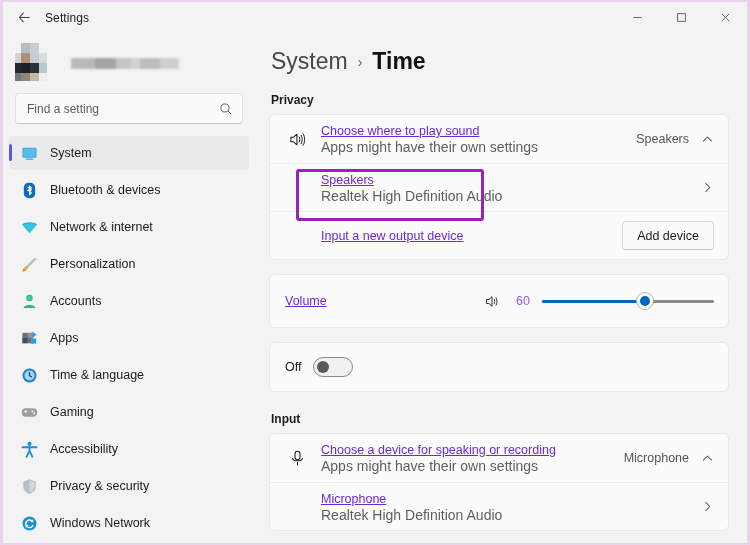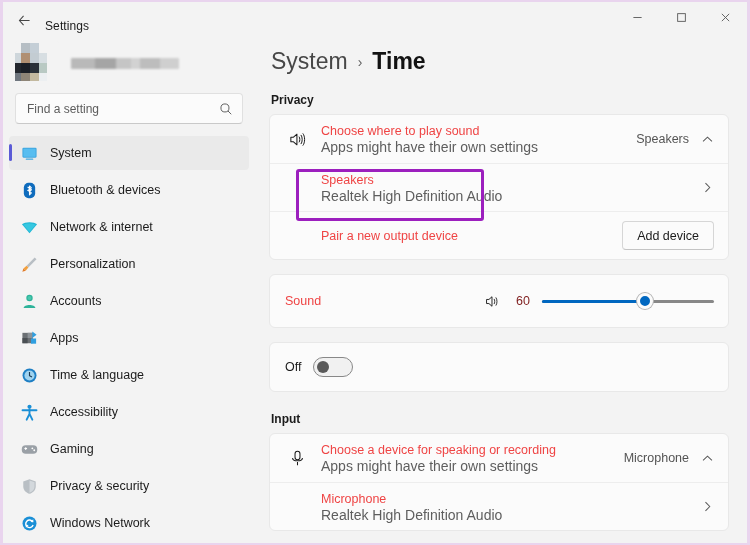--- a/index.html
+++ b/index.html
@@ -13,21 +13,21 @@
     position: absolute; left: 3px; top: 2px;
     width: 744px; height: 541px;
     background: #f3f3f3;
     overflow: hidden;
     display: flex; flex-direction: column;
   }
 
   
   .titlebar {
     height: 31px; flex: 0 0 31px;
-    display: flex; align-items: flex-end;
+    display: flex; align-items: center;
     background: #f3f3f3;
     position: relative;
   }
   .back-btn {
     width: 30px; height: 26px; margin-left: 6px;
     display: flex; align-items: center; justify-content: center;
     border-radius: 4px; color: #454545;
   }
   .titlebar-text {
     font-size: 12px; color: #1b1b1b; margin-left: 6px; letter-spacing: .1px;
@@ -134,21 +134,21 @@
     min-height: 48px; padding: 0 14px 0 15px;
     position: relative;
   }
   .row + .row { border-top: 1px solid #ededed; }
   .row .licon {
     width: 24px; flex: 0 0 24px; margin-right: 12px;
     display: flex; align-items: center; justify-content: center;
     color: #1b1b1b;
   }
   .row .texts { flex: 1; min-width: 0; }
-  .row .t1 { font-size: 12.5px; color: #ef4444; line-height: 16px; }
+  .row .t1 { font-size: 12.5px; color: #6d28d9; line-height: 16px; text-decoration: underline; }
   .row .t2 { font-size: 14px; color: #5e5e5e; line-height: 15px; margin-top: 1px; }
   .row .right { display: flex; align-items: center; gap: 12px; }
   .val { font-size: 12.5px; color: #545454; }
   .chev { color: #5a5a5a; display: flex; align-items: center; }
 
   .btn {
     height: 29px; padding: 0 14px;
     background: #fbfbfb; border: 1px solid #d6d6d6; border-bottom-color: #c4c4c4;
     border-radius: 4px; font-size: 12.5px; color: #1b1b1b;
     font-family: "Liberation Sans", sans-serif;
@@ -334,38 +334,38 @@
               <circle cx="9" cy="9" r="5.4" fill="#9fd3ef"></circle>
               <path d="M9 5.4 V9.2 L11.6 10.7" fill="none" stroke="#1b3a52" stroke-width="1.2"></path>
             </svg>
           </span>
           <span class="nlabel">Time &amp; language</span>
         </div>
 
         <div class="navitem">
           <span class="nicon">
             <svg width="17" height="17" viewBox="0 0 18 18">
-              <circle cx="9" cy="3" r="2.2" fill="#1a8fd6"></circle>
-              <path d="M1.6 6.6 H16.4" stroke="#1a8fd6" stroke-width="2" stroke-linecap="round"></path>
-              <path d="M9 6 V10.5 L6 16.6 M9 10.5 L12 16.6" stroke="#1a8fd6" stroke-width="2" fill="none" stroke-linecap="round"></path>
-            </svg>
-          </span>
-          <span class="nlabel">Accessibility</span>
-        </div>
-
-        <div class="navitem">
-          <span class="nicon">
-            <svg width="17" height="17" viewBox="0 0 18 18">
               <rect x="0.8" y="4.6" width="16.4" height="8.8" rx="4.2" fill="#9aa0a6"></rect>
               <path d="M3.6 8 H6.4 M5 6.6 V9.4" stroke="#fff" stroke-width="1.1"></path>
               <circle cx="12" cy="7.7" r="0.95" fill="#fff"></circle>
               <circle cx="14" cy="9.8" r="0.95" fill="#fff"></circle>
             </svg>
           </span>
           <span class="nlabel">Gaming</span>
+        </div>
+
+        <div class="navitem">
+          <span class="nicon">
+            <svg width="17" height="17" viewBox="0 0 18 18">
+              <circle cx="9" cy="3" r="2.2" fill="#1a8fd6"></circle>
+              <path d="M1.6 6.6 H16.4" stroke="#1a8fd6" stroke-width="2" stroke-linecap="round"></path>
+              <path d="M9 6 V10.5 L6 16.6 M9 10.5 L12 16.6" stroke="#1a8fd6" stroke-width="2" fill="none" stroke-linecap="round"></path>
+            </svg>
+          </span>
+          <span class="nlabel">Accessibility</span>
         </div>
 
         <div class="navitem">
           <span class="nicon">
             <svg width="17" height="17" viewBox="0 0 18 18">
               <path d="M9 1.2 L15.6 3.6 V9 C15.6 13 12.6 15.8 9 16.8 C5.4 15.8 2.4 13 2.4 9 V3.6 Z" fill="#b9bfc4"></path>
               <path d="M9 2.6 L14.3 4.5 V9 C14.3 12.3 11.9 14.7 9 15.6 Z" fill="#d3d8dc"></path>
             </svg>
           </span>
           <span class="nlabel">Privacy &amp; security</span>
@@ -433,44 +433,44 @@
                 <path d="M4.8 2.2 L9.4 7 L4.8 11.8" fill="none" stroke="#5a5a5a" stroke-width="1.1"></path>
               </svg>
             </span>
           </div>
           <div class="annot" style="left:26px; top:5px; width:188px; height:52px;"></div>
         </div>
 
         <div class="row">
           <span class="licon"></span>
           <div class="texts">
-            <div class="t1">Pair a new output device</div>
+            <div class="t1">Input a new output device</div>
           </div>
           <div class="right">
             <button class="btn">Add device</button>
           </div>
         </div>
 
       </div>
 
       <div class="card">
 
         <div class="row" style="min-height:52px;">
           <div class="texts">
-            <div class="t1">Sound</div>
+            <div class="t1">Volume</div>
           </div>
           <div class="right slider-wrap">
             <span class="licon" style="margin-right:0;">
               <svg width="17" height="17" viewBox="0 0 20 20">
                 <path d="M3 7.6 H5.8 L9.4 4.4 V15.6 L5.8 12.4 H3 Z" fill="none" stroke="#1b1b1b" stroke-width="1.1" stroke-linejoin="round"></path>
                 <path d="M11.8 7 C12.9 8.4 12.9 11.6 11.8 13" fill="none" stroke="#1b1b1b" stroke-width="1.05"></path>
                 <path d="M13.9 5.2 C15.7 7.4 15.7 12.6 13.9 14.8" fill="none" stroke="#1b1b1b" stroke-width="1.05"></path>
               </svg>
             </span>
-            <span class="val" style="color:#7f1d1d;">60</span>
+            <span class="val" style="color:#8b5cf6;">60</span>
             <span class="slider">
               <span class="track-bg"></span>
               <span class="track-fill" style="width:60%;"></span>
               <span class="thumb" style="left:60%;"></span>
             </span>
           </div>
         </div>
 
       </div>
 

